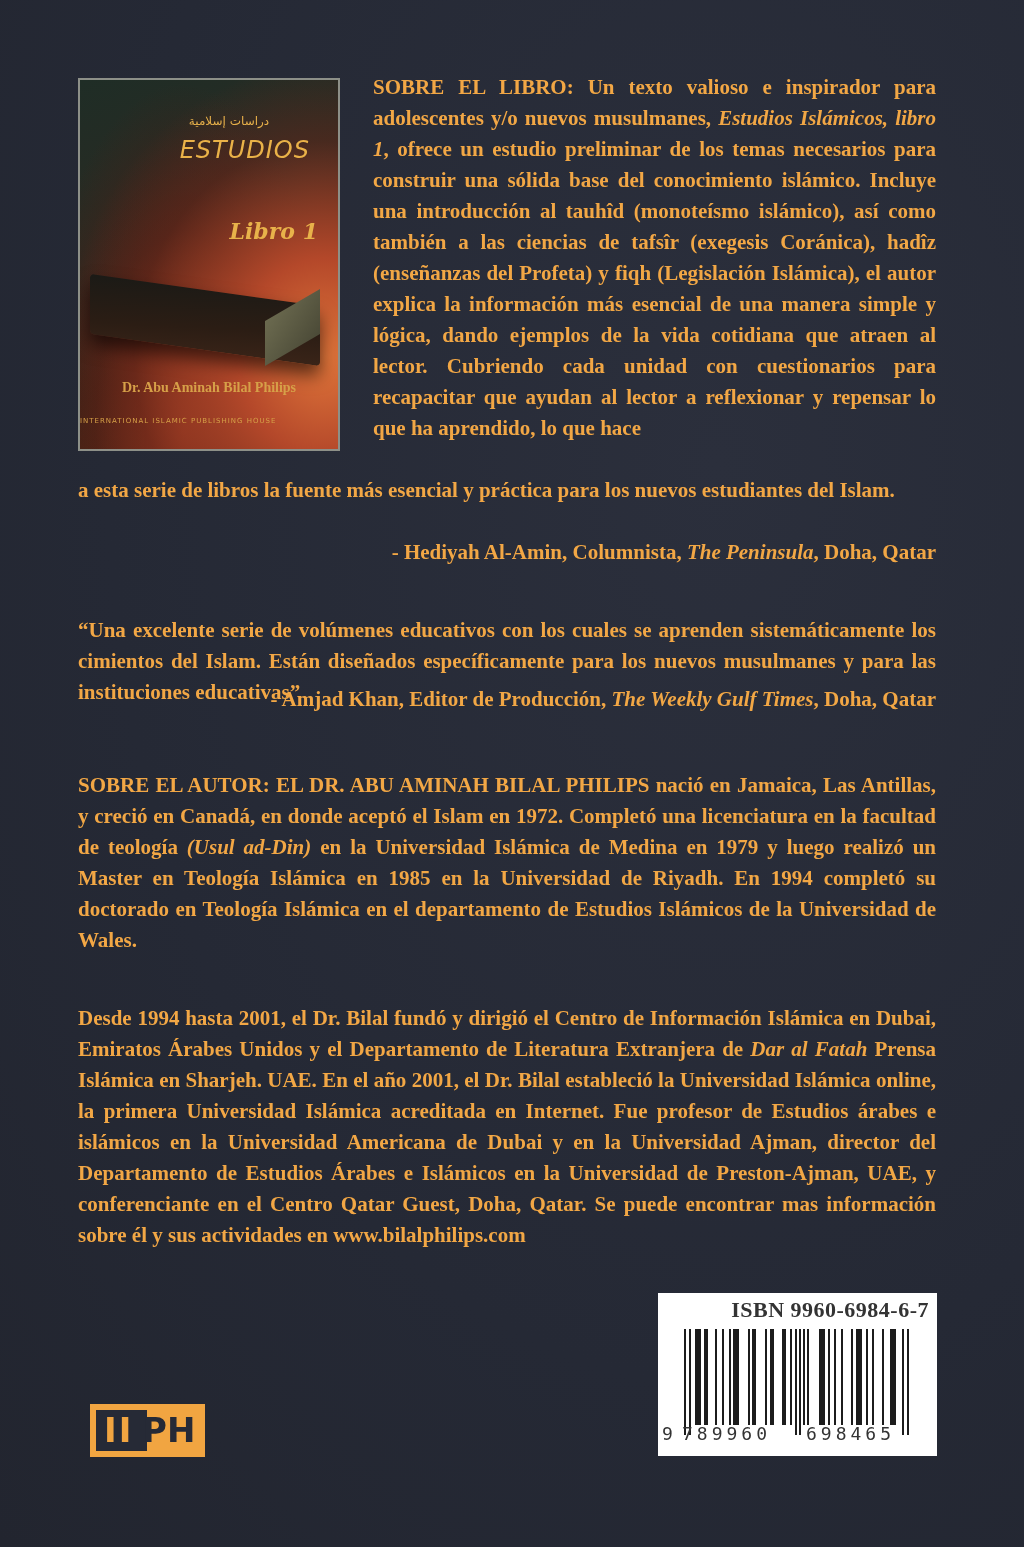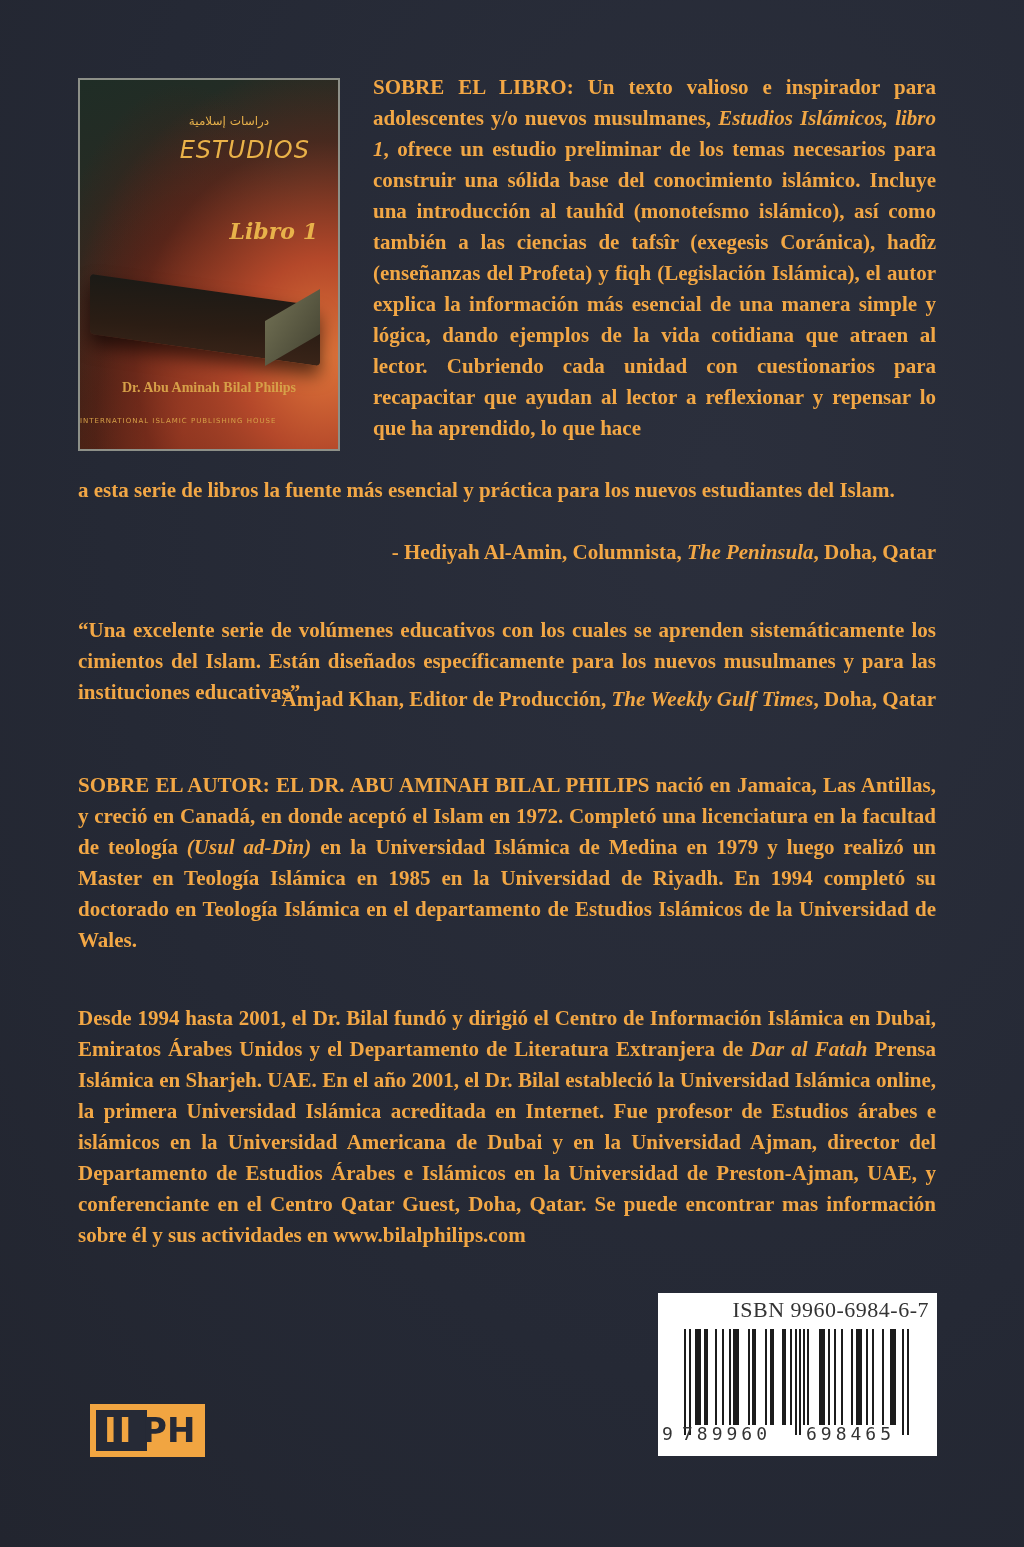--- a/index.html
+++ b/index.html
@@ -43,21 +43,21 @@
   .attr { position: absolute; right: 88px; text-align: center; }
   .p2 { position: absolute; left: 78px; top: 615px; width: 858px; }
   .p3 { position: absolute; left: 78px; top: 770px; width: 858px; }
   .p4 { position: absolute; left: 78px; top: 1003px; width: 858px; }
   i { font-style: italic; }
 
   .barcode-box {
     position: absolute; left: 658px; top: 1293px; width: 279px; height: 163px;
     background: #ffffff; box-sizing: border-box;
   }
-  .isbn { position: absolute; top: 4px; right: 8px; font-size: 22px; color: #333; font-weight: normal; font-family: "Liberation Serif", serif; letter-spacing: 0.5px; }
+  .isbn { position: absolute; top: 4px; right: 8px; font-size: 22px; color: #333; font-weight: bold; font-family: "Liberation Serif", serif; letter-spacing: 0.5px; }
   .bars { position: absolute; left: 26px; top: 36px; width: 230px; height: 106px; }
   .bar-digits { position: absolute; top: 130px; left: 0; width: 279px; font-family: "DejaVu Sans Mono", monospace; font-size: 18px; color: #333; }
   .bar-digits .d0 { position: absolute; left: 4px; }
   .bar-digits .d1 { position: absolute; left: 24px; letter-spacing: 4px; }
   .bar-digits .d2 { position: absolute; left: 148px; letter-spacing: 4px; }
 
   .iiph { position: absolute; left: 82px; top: 1404px; width: 115px; height: 53px; background: #f1a541; margin-left: 8px; }
   .iiph .dark { position: absolute; left: 6px; top: 6px; width: 51px; height: 41px; background: #262a36; }
   .iiph .ii { position: absolute; left: 14px; top: 6px; font-family: "DejaVu Sans", sans-serif; font-weight: bold; font-size: 34px; color: #f1a541; line-height: 40px; letter-spacing: 2px; }
   .iiph .ph { position: absolute; left: 52px; top: 6px; font-family: "DejaVu Sans", sans-serif; font-weight: bold; font-size: 34px; color: #262a36; line-height: 40px; }

